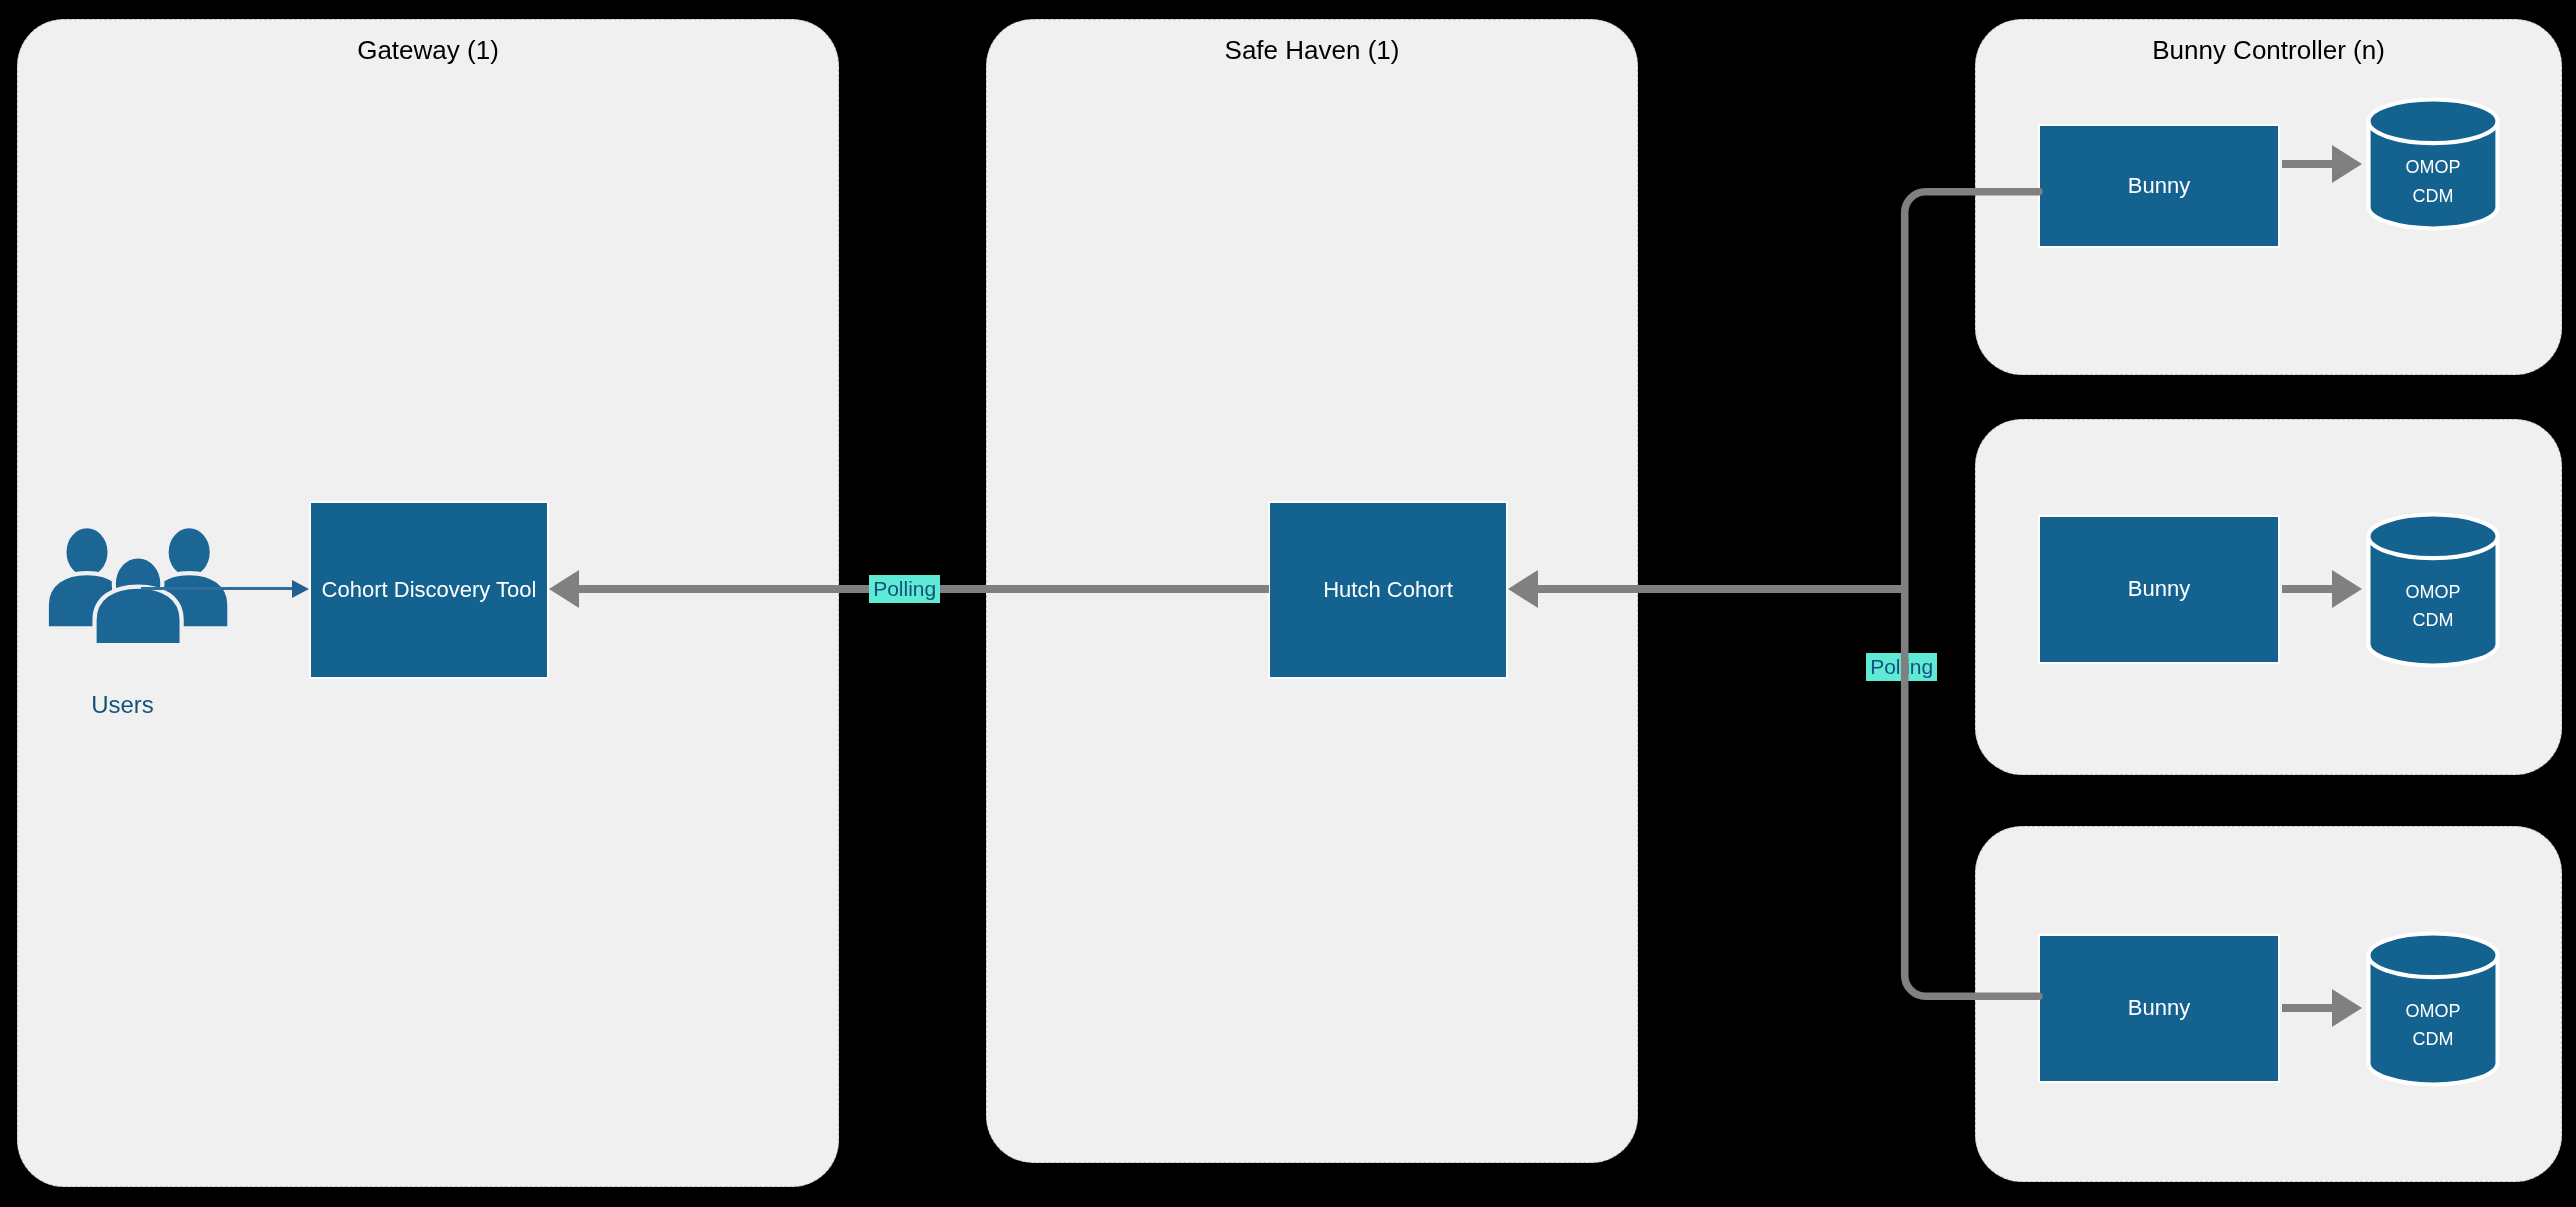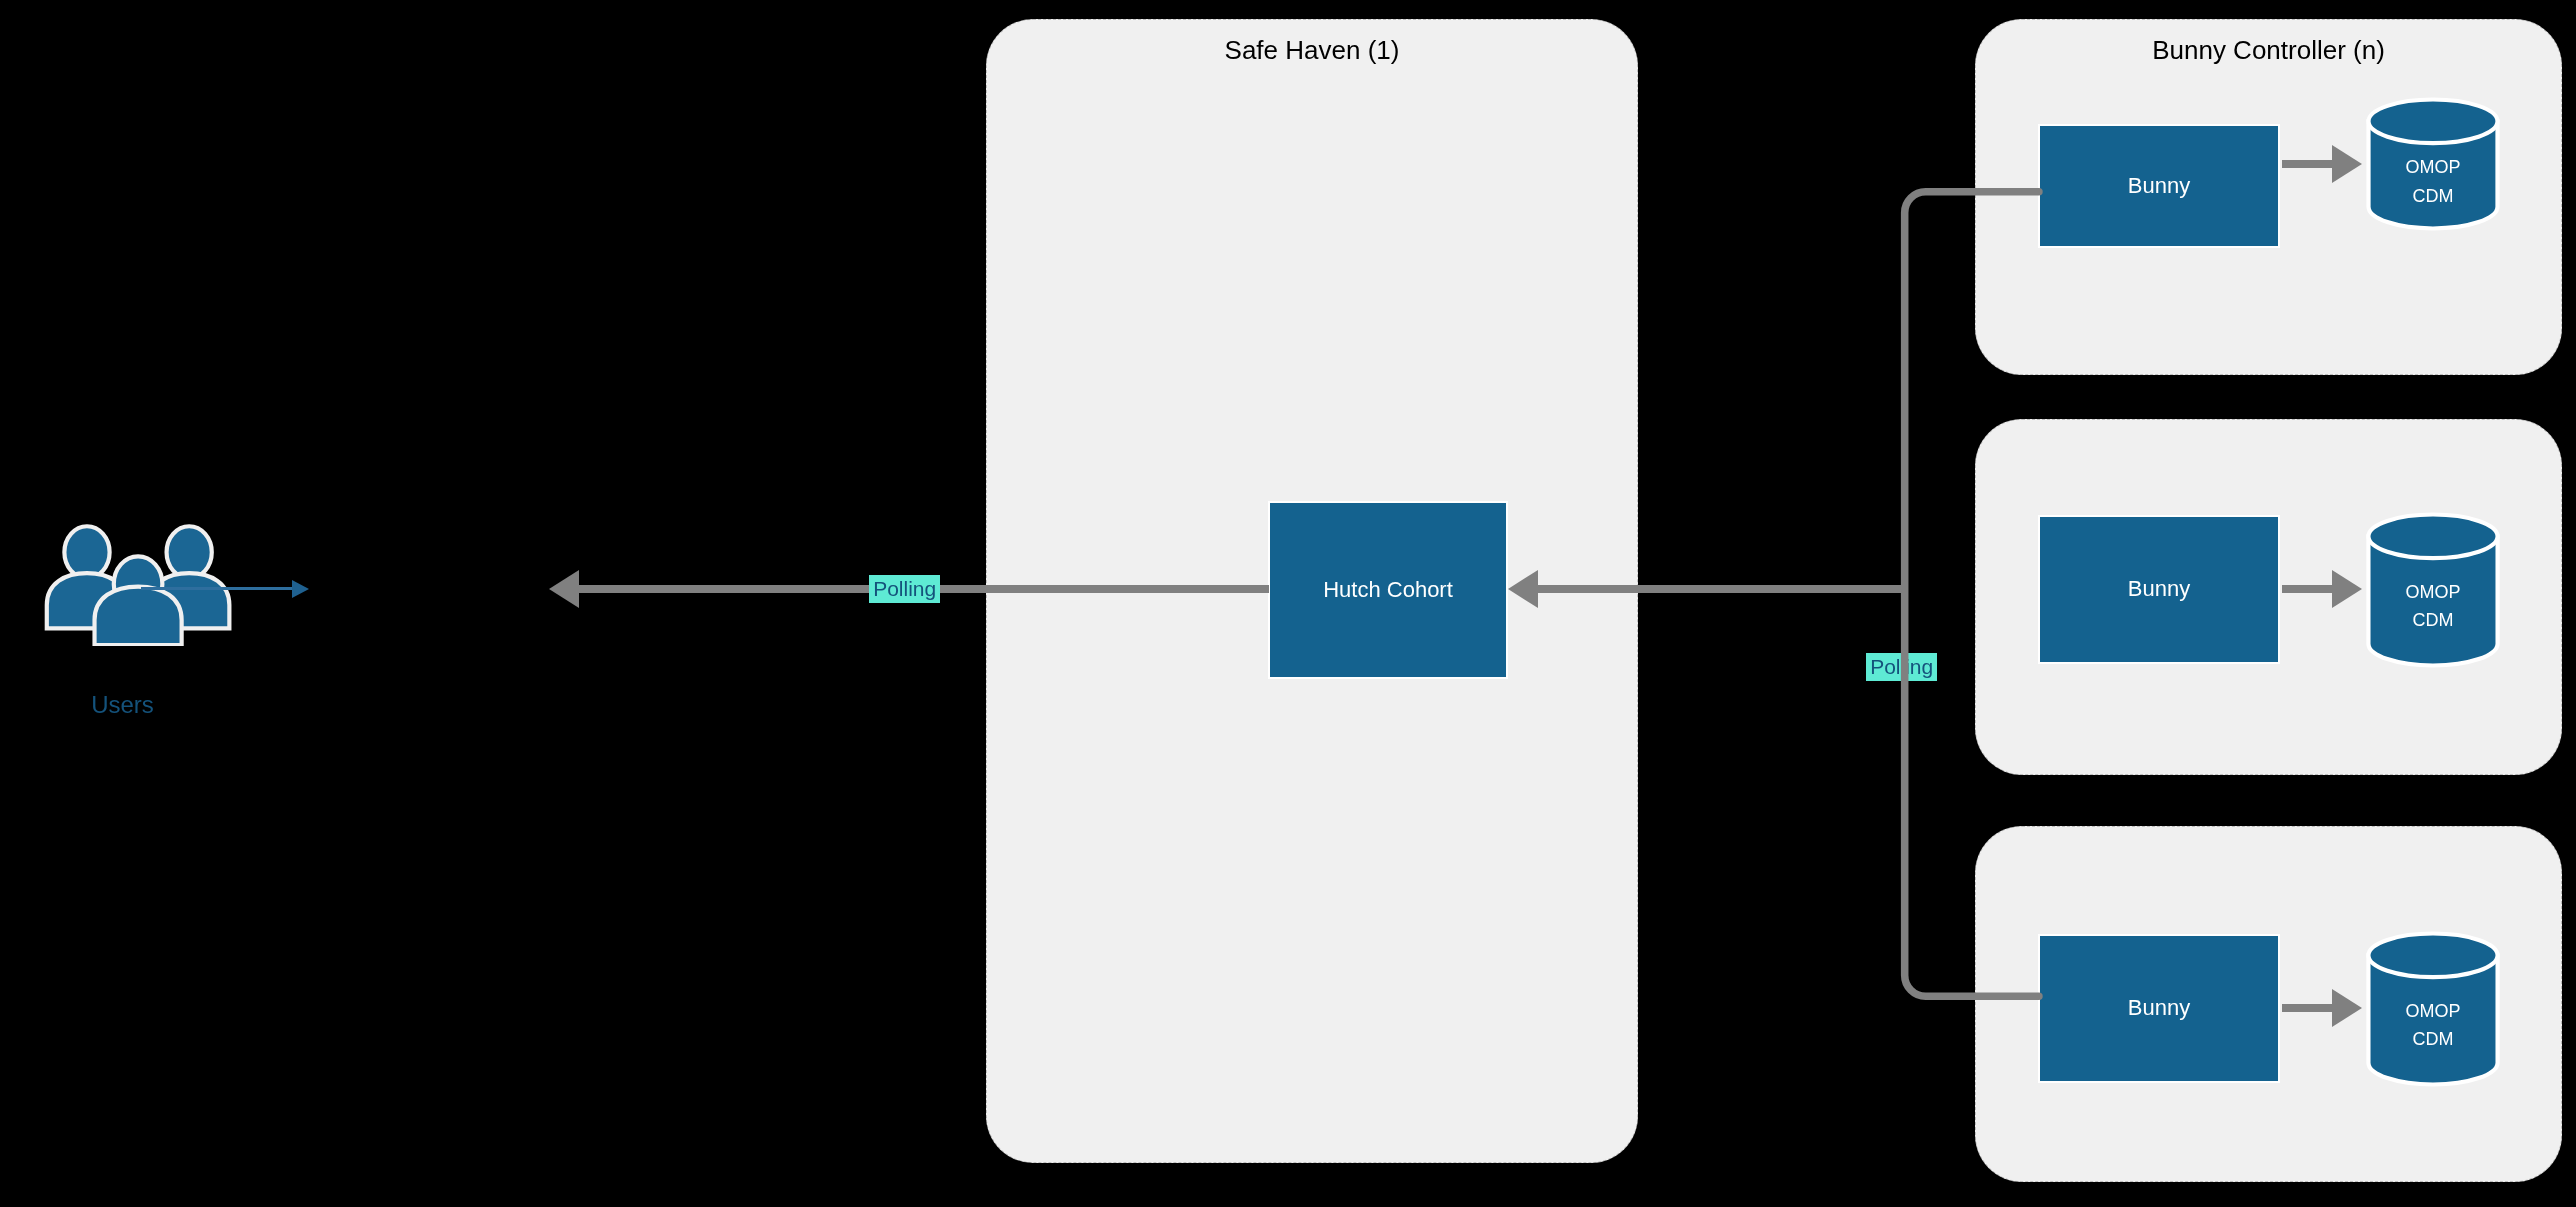--- a/index.html
+++ b/index.html
@@ -128,20 +128,23 @@
     font-size: 24px;
     white-space: nowrap;
     font-family: "Liberation Sans", sans-serif;
   }
 </style>
 </head>
 <body>
 
 <div id="stage">
 
+  <div class="zone" style="left:17px; top:18.5px; width:822px; height:1168px;">
+    <div class="zone-title">Gateway (1)</div>
+  </div>
 
   <div class="users-icon" style="left:40px; top:512px; width:197px; height:134px;">
     <svg width="197" height="134" viewBox="0 0 235 160">
 
       <g fill="#1B6694" stroke="#F0F0F0" stroke-width="5">
         <ellipse cx="56" cy="48" rx="27" ry="31"></ellipse>
         <path d="M8 139 v-28 c0-26 22-38 48-38 s48 12 48 38 v28 z"></path>
       </g>
 
       <g fill="#1B6694" stroke="#F0F0F0" stroke-width="5">
@@ -153,20 +156,23 @@
         <ellipse cx="117" cy="86" rx="29" ry="33"></ellipse>
         <path d="M65 159 v-30 c0-27 23-40 52-40 s52 13 52 40 v30 z"></path>
       </g>
     </svg>
   </div>
   <div class="users-label" style="left:24px; top:663px; width:197px;margin-top:28px;">Users</div>
 
   <div class="thin-line" style="left:141px; top:587px; width:151px;"></div>
   <div class="thin-arrow" style="left:292px; top:580px;"></div>
 
+  <div class="node-box" style="left:309px; top:501px; width:240px; height:178px;">
+    <span>Cohort Discovery Tool</span>
+  </div>
 
   <div class="zone" style="left:986px; top:18.5px; width:652px; height:1144px;">
     <div class="zone-title">Safe Haven (1)</div>
   </div>
 
   <div class="node-box" style="left:1268px; top:501px; width:240px; height:178px;">
     <span>Hutch Cohort</span>
   </div>
 
   <div class="zone" style="left:1975px; top:18.5px; width:587px; height:356px;">

